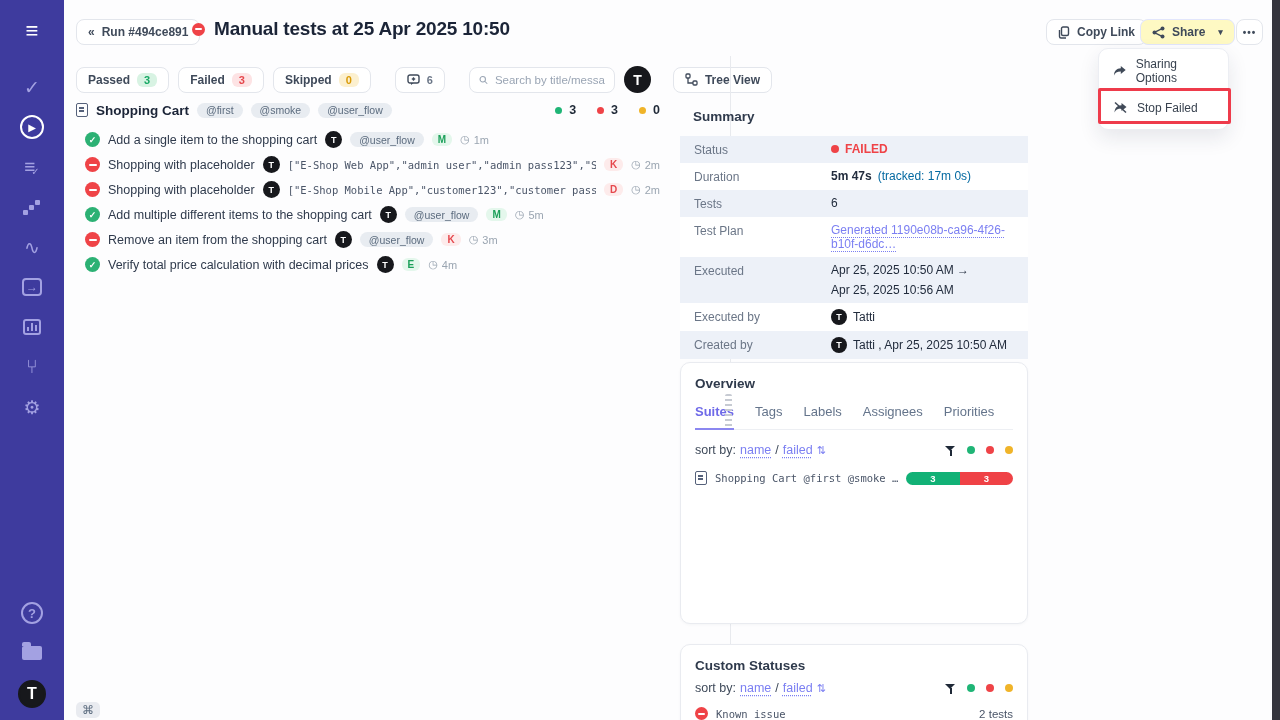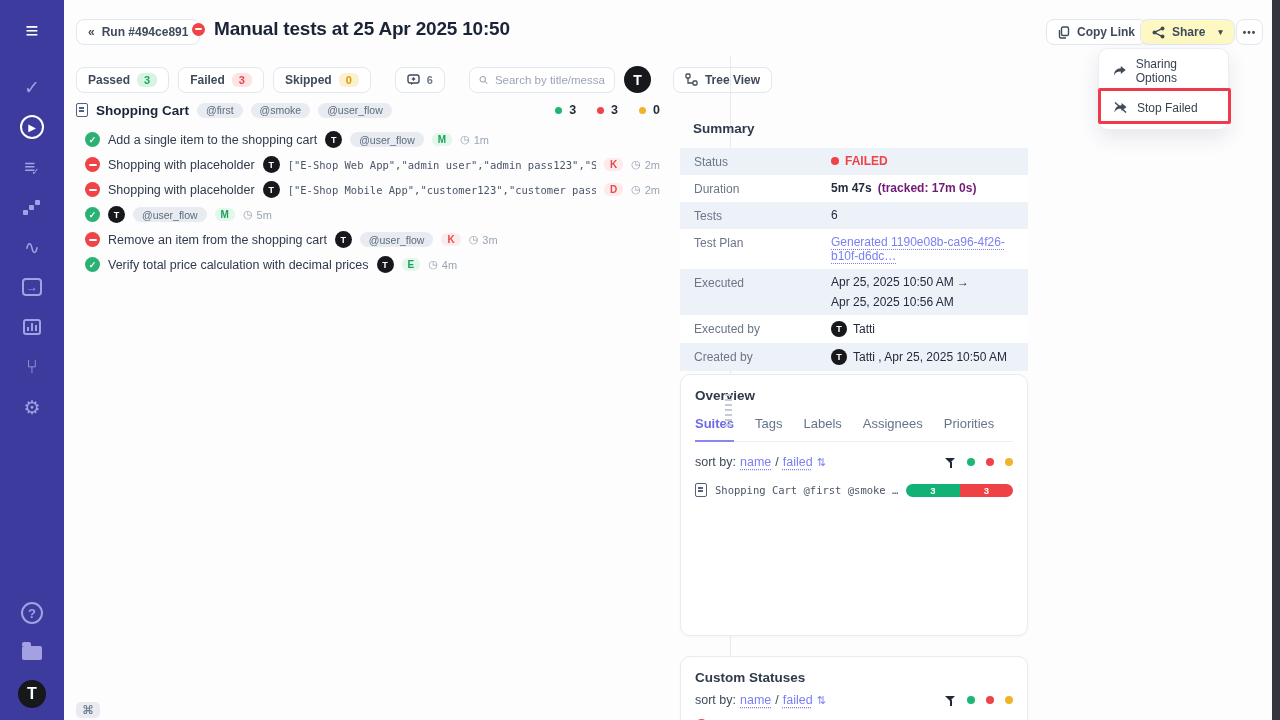--- a/index.html
+++ b/index.html
@@ -82,29 +82,29 @@
   .t-code { font-family:"DejaVu Sans Mono", monospace; font-size:10.5px; color:#4a5568; white-space:nowrap; overflow:hidden; max-width:310px; }
   .mini-badge { border-radius:6px; padding:1px 6px; font-size:10px; font-weight:700; }
   .mini-badge.green { background:#e4f7ec; color:#1ca05a; }
   .mini-badge.red { background:#fdebeb; color:#e5484d; }
   .dur { display:inline-flex; align-items:center; gap:4px; color:#9aa5b1; font-size:11px; white-space:nowrap; }
 
   
   .cmd-key { position:absolute; left:12px; top:702px; background:#e9ebf0; border-radius:5px; padding:1px 6px; font-size:12px; color:#5b6b7e; cursor:pointer; }
 
   
-  .rpanel { position:absolute; left:616px; top:16px; width:420px; height:572px; font-size:12px; }
+  .rpanel { position:absolute; left:616px; top:4px; width:420px; height:572px; font-size:12px; }
   .sum-title { position:absolute; left:13px; top:105px; font-size:13.5px; font-weight:700; color:#2f3a4c; }
   .sum-rows { position:absolute; left:0; top:132px; width:348px; }
   .srow { display:flex; padding:6px 0 6px 14px; background:#fff; align-items:flex-start; }
   .srow.alt { background:#edf1f8; }
   .slabel { width:137px; color:#6b7687; font-size:12px; padding-top:1px; flex:0 0 auto; }
   .sval { color:#222c3d; font-size:12px; display:flex; align-items:center; gap:6px; flex-wrap:wrap; }
   .sval .b { font-weight:700; }
-  .muted { color:#701a75;font-weight:bold; }
+  .muted { color:#0369a1; }
   .failed-txt { color:#ef4347; font-weight:700; }
   .rdot { width:8px; height:8px; border-radius:50%; background:#ef4347; display:inline-block; }
   .link { color:#7b7ff2; text-decoration:underline; text-decoration-style:dotted; text-underline-offset:3px; cursor:pointer; }
   .sval .line2 { width:100%; }
 
   .card { position:absolute; left:0; width:348px; background:#fff; border:1px solid #e9ebf0; border-radius:10px; box-shadow:0 1px 3px rgba(30,40,70,.04); padding:13px 14px; }
   .card.overview { top:358px; height:262px; }
   .card.custom { top:640px; height:90px; }
   .card-title { font-size:13.5px; font-weight:700; color:#2f3a4c; }
   .tabs { display:flex; gap:21px; margin-top:13px; border-bottom:1px solid #edeff3; }
@@ -314,20 +314,21 @@
         <span class="t-code">["E-Shop Mobile App","customer123","customer_pass456","Log In",…</span>
         <span class="mini-badge red">D</span>
         <span class="dur">
             <span>◷</span>
             <span>2m</span>
           </span>
       </div>
 
       <div class="trow">
         <span class="st pass"></span>
+        <span class="t-title">Add multiple different items to the shopping cart</span>
         <span class="t-avatar sm">T</span>
         <span class="tag">@user_flow</span>
         <span class="mini-badge green">M</span>
         <span class="dur">
             <span>◷</span>
             <span>5m</span>
           </span>
       </div>
 
       <div class="trow">

